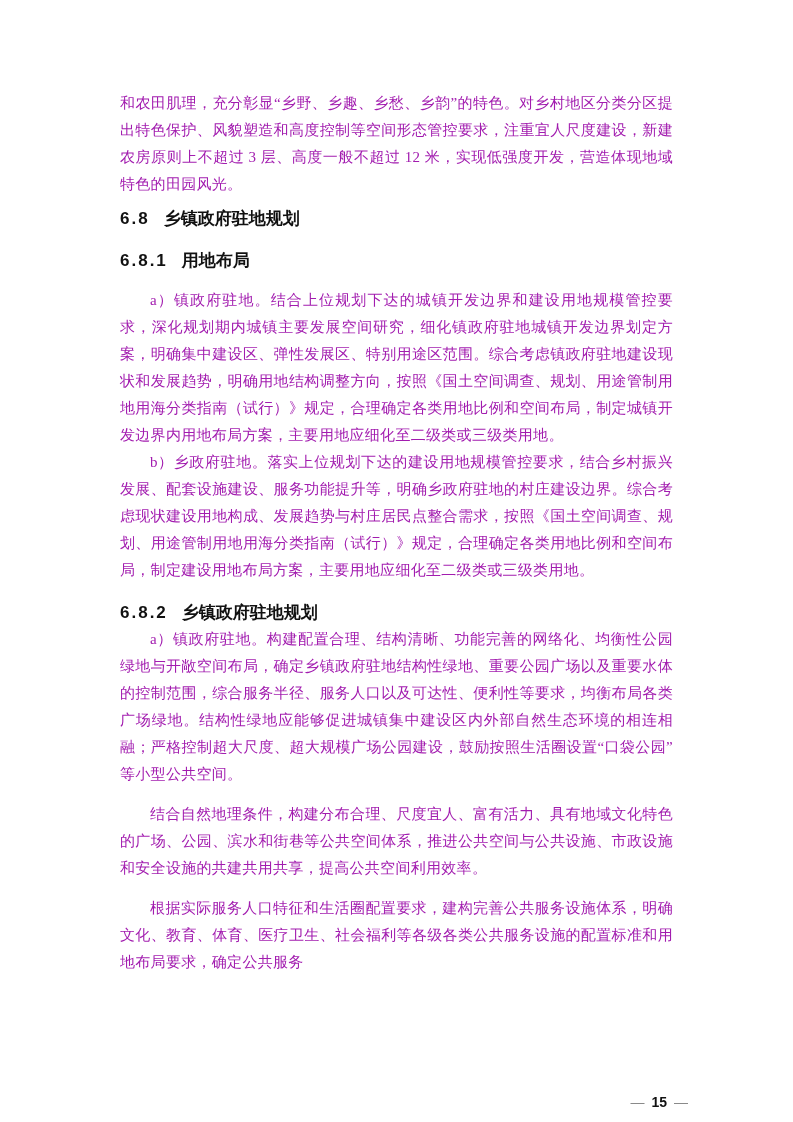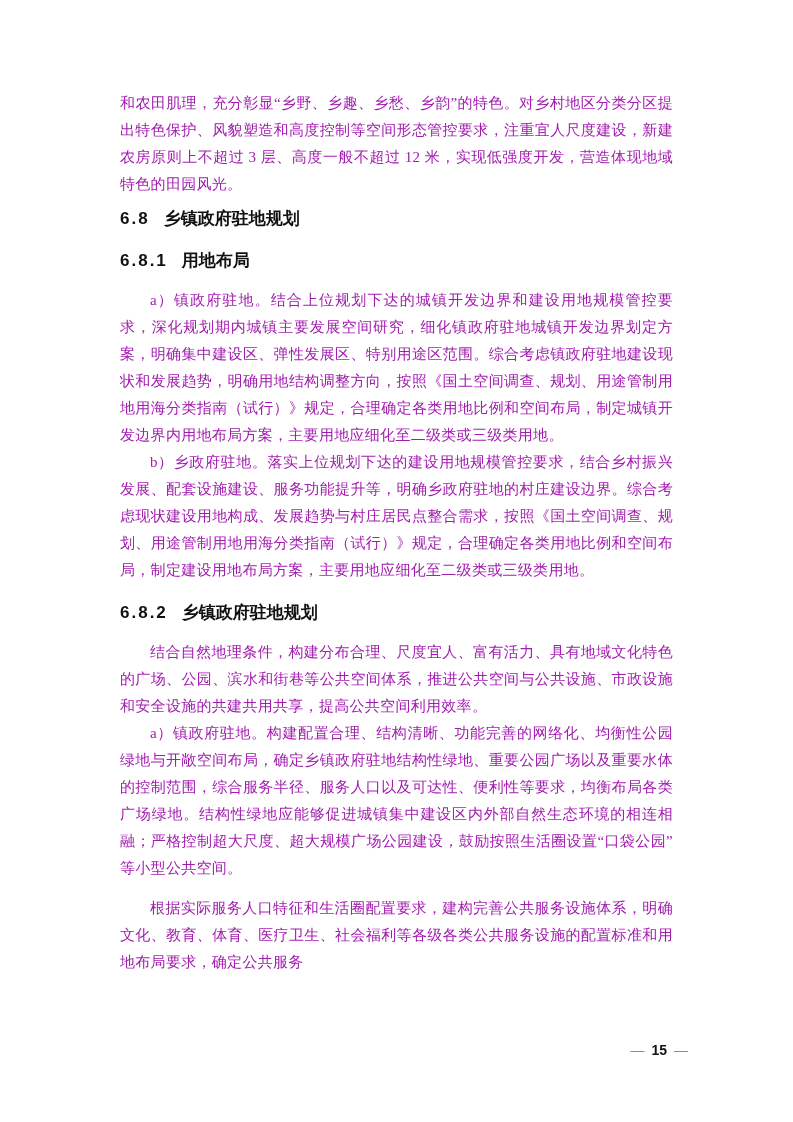--- a/index.html
+++ b/index.html
@@ -44,21 +44,21 @@
   }
   h2.sec { margin-top: 8px; }
   h3.sec { margin-top: 16px; }
   .sec .h-num {
     letter-spacing: 2px;
     margin-right: 14px;
   }
   p.after-heading { margin-top: 13px; }
   .footer {
     position: absolute;
-    top: 1040px;
+    top: 1092px;
     right: 98px;
     font-size: 14px;
     line-height: 20px;
     white-space: nowrap;
     font-family: "Liberation Sans", "DejaVu Sans", sans-serif;
   }
   .footer .dash {
     color: #8a8a8a;
     font-weight: normal;
     margin: 0 7px;
@@ -86,23 +86,23 @@
 
     <p class="body indent after-heading">a）镇政府驻地。结合上位规划下达的城镇开发边界和建设用地规模管控要求，深化规划期内城镇主要发展空间研究，细化镇政府驻地城镇开发边界划定方案，明确集中建设区、弹性发展区、特别用途区范围。综合考虑镇政府驻地建设现状和发展趋势，明确用地结构调整方向，按照《国土空间调查、规划、用途管制用地用海分类指南（试行）》规定，合理确定各类用地比例和空间布局，制定城镇开发边界内用地布局方案，主要用地应细化至二级类或三级类用地。</p>
 
     <p class="body indent">b）乡政府驻地。落实上位规划下达的建设用地规模管控要求，结合乡村振兴发展、配套设施建设、服务功能提升等，明确乡政府驻地的村庄建设边界。综合考虑现状建设用地构成、发展趋势与村庄居民点整合需求，按照《国土空间调查、规划、用途管制用地用海分类指南（试行）》规定，合理确定各类用地比例和空间布局，制定建设用地布局方案，主要用地应细化至二级类或三级类用地。</p>
 
 
     <h3 class="sec">
       <span class="h-num">6.8.2</span><span>乡镇政府驻地规划</span>
     </h3>
 
+    <p class="body indent">a）镇政府驻地。构建配置合理、结构清晰、功能完善的网络化、均衡性公园绿地与开敞空间布局，确定乡镇政府驻地结构性绿地、重要公园广场以及重要水体的控制范围，综合服务半径、服务人口以及可达性、便利性等要求，均衡布局各类广场绿地。结构性绿地应能够促进城镇集中建设区内外部自然生态环境的相连相融；严格控制超大尺度、超大规模广场公园建设，鼓励按照生活圈设置“口袋公园”等小型公共空间。</p>
+
     <p class="body indent after-heading">结合自然地理条件，构建分布合理、尺度宜人、富有活力、具有地域文化特色的广场、公园、滨水和街巷等公共空间体系，推进公共空间与公共设施、市政设施和安全设施的共建共用共享，提高公共空间利用效率。</p>
-
-    <p class="body indent">a）镇政府驻地。构建配置合理、结构清晰、功能完善的网络化、均衡性公园绿地与开敞空间布局，确定乡镇政府驻地结构性绿地、重要公园广场以及重要水体的控制范围，综合服务半径、服务人口以及可达性、便利性等要求，均衡布局各类广场绿地。结构性绿地应能够促进城镇集中建设区内外部自然生态环境的相连相融；严格控制超大尺度、超大规模广场公园建设，鼓励按照生活圈设置“口袋公园”等小型公共空间。</p>
 
 
 
     <p class="body indent after-heading">根据实际服务人口特征和生活圈配置要求，建构完善公共服务设施体系，明确文化、教育、体育、医疗卫生、社会福利等各级各类公共服务设施的配置标准和用地布局要求，确定公共服务</p>
 
   </div>
 
   <div class="footer">
     <span class="dash">—</span><span class="num">15</span><span class="dash">—</span>
   </div>

